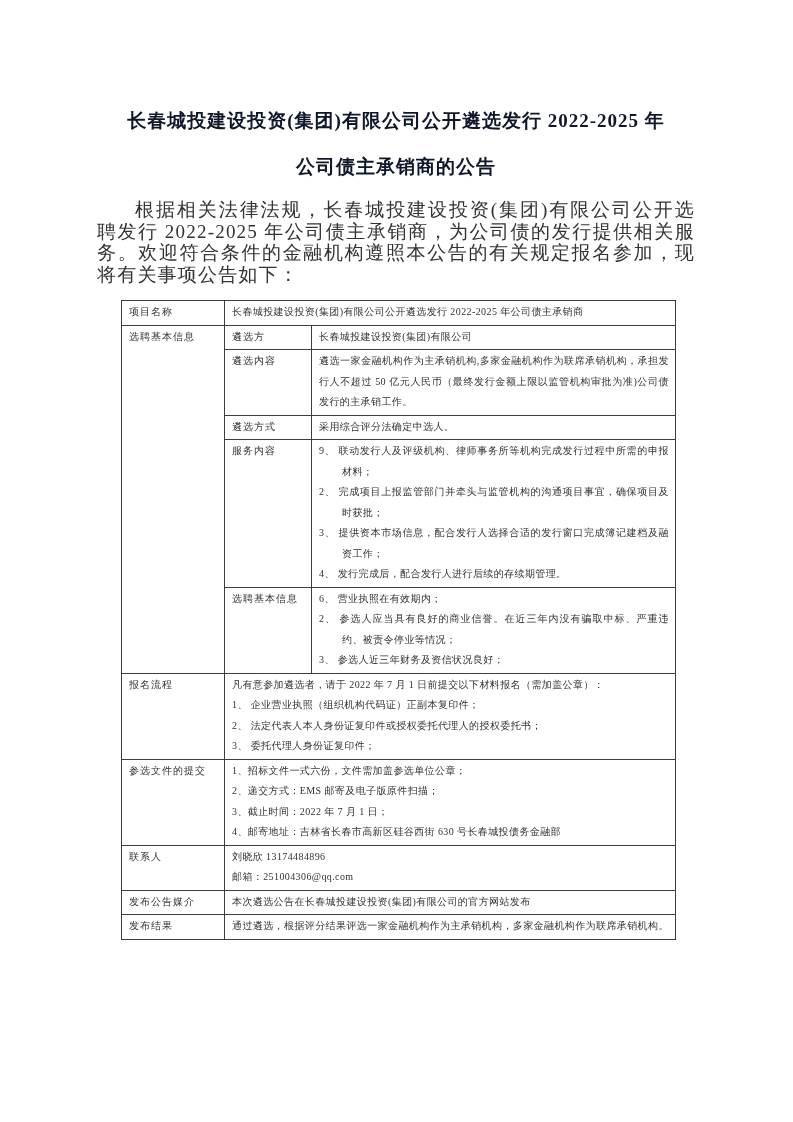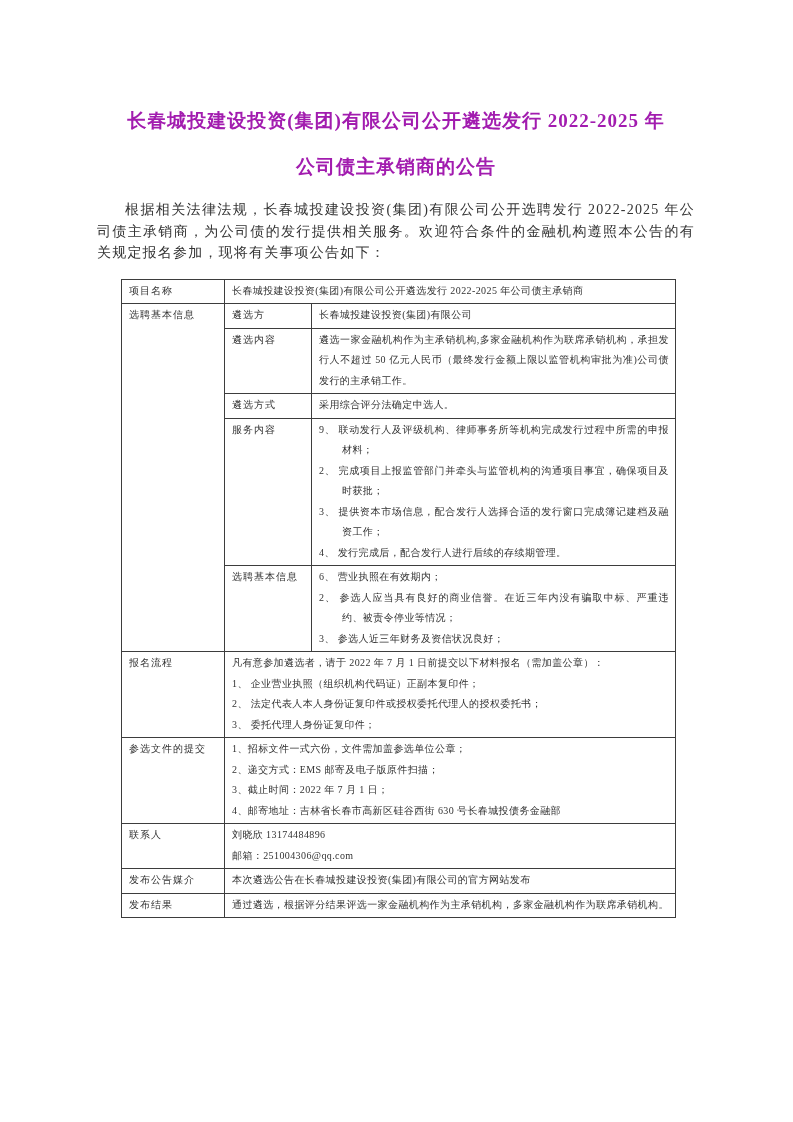--- a/index.html
+++ b/index.html
@@ -15,30 +15,30 @@
     box-sizing: border-box;
     padding: 98px 98px 0 97px;
     font-family: "Liberation Serif", serif;
     color: #303030;
     overflow: hidden;
   }
   .doc-title {
     margin: 0;
     font-size: 19px;
     font-weight: bold;
-    color: #a21caf;
+    color: #0f172a;
     text-align: center;
     letter-spacing: 1px;
   }
   .doc-title .title-line {
     line-height: 46px;
   }
   .intro {
     margin: 9px 0 0 0;
-    font-size: 14px;
+    font-size: 19px;
     line-height: 21.5px;
     letter-spacing: 1.2px;
     text-align: justify;
     text-indent: 2em;
     color: #333333;
   }
   table.announcement {
     border-collapse: collapse;
     table-layout: fixed;
     width: 554px;

